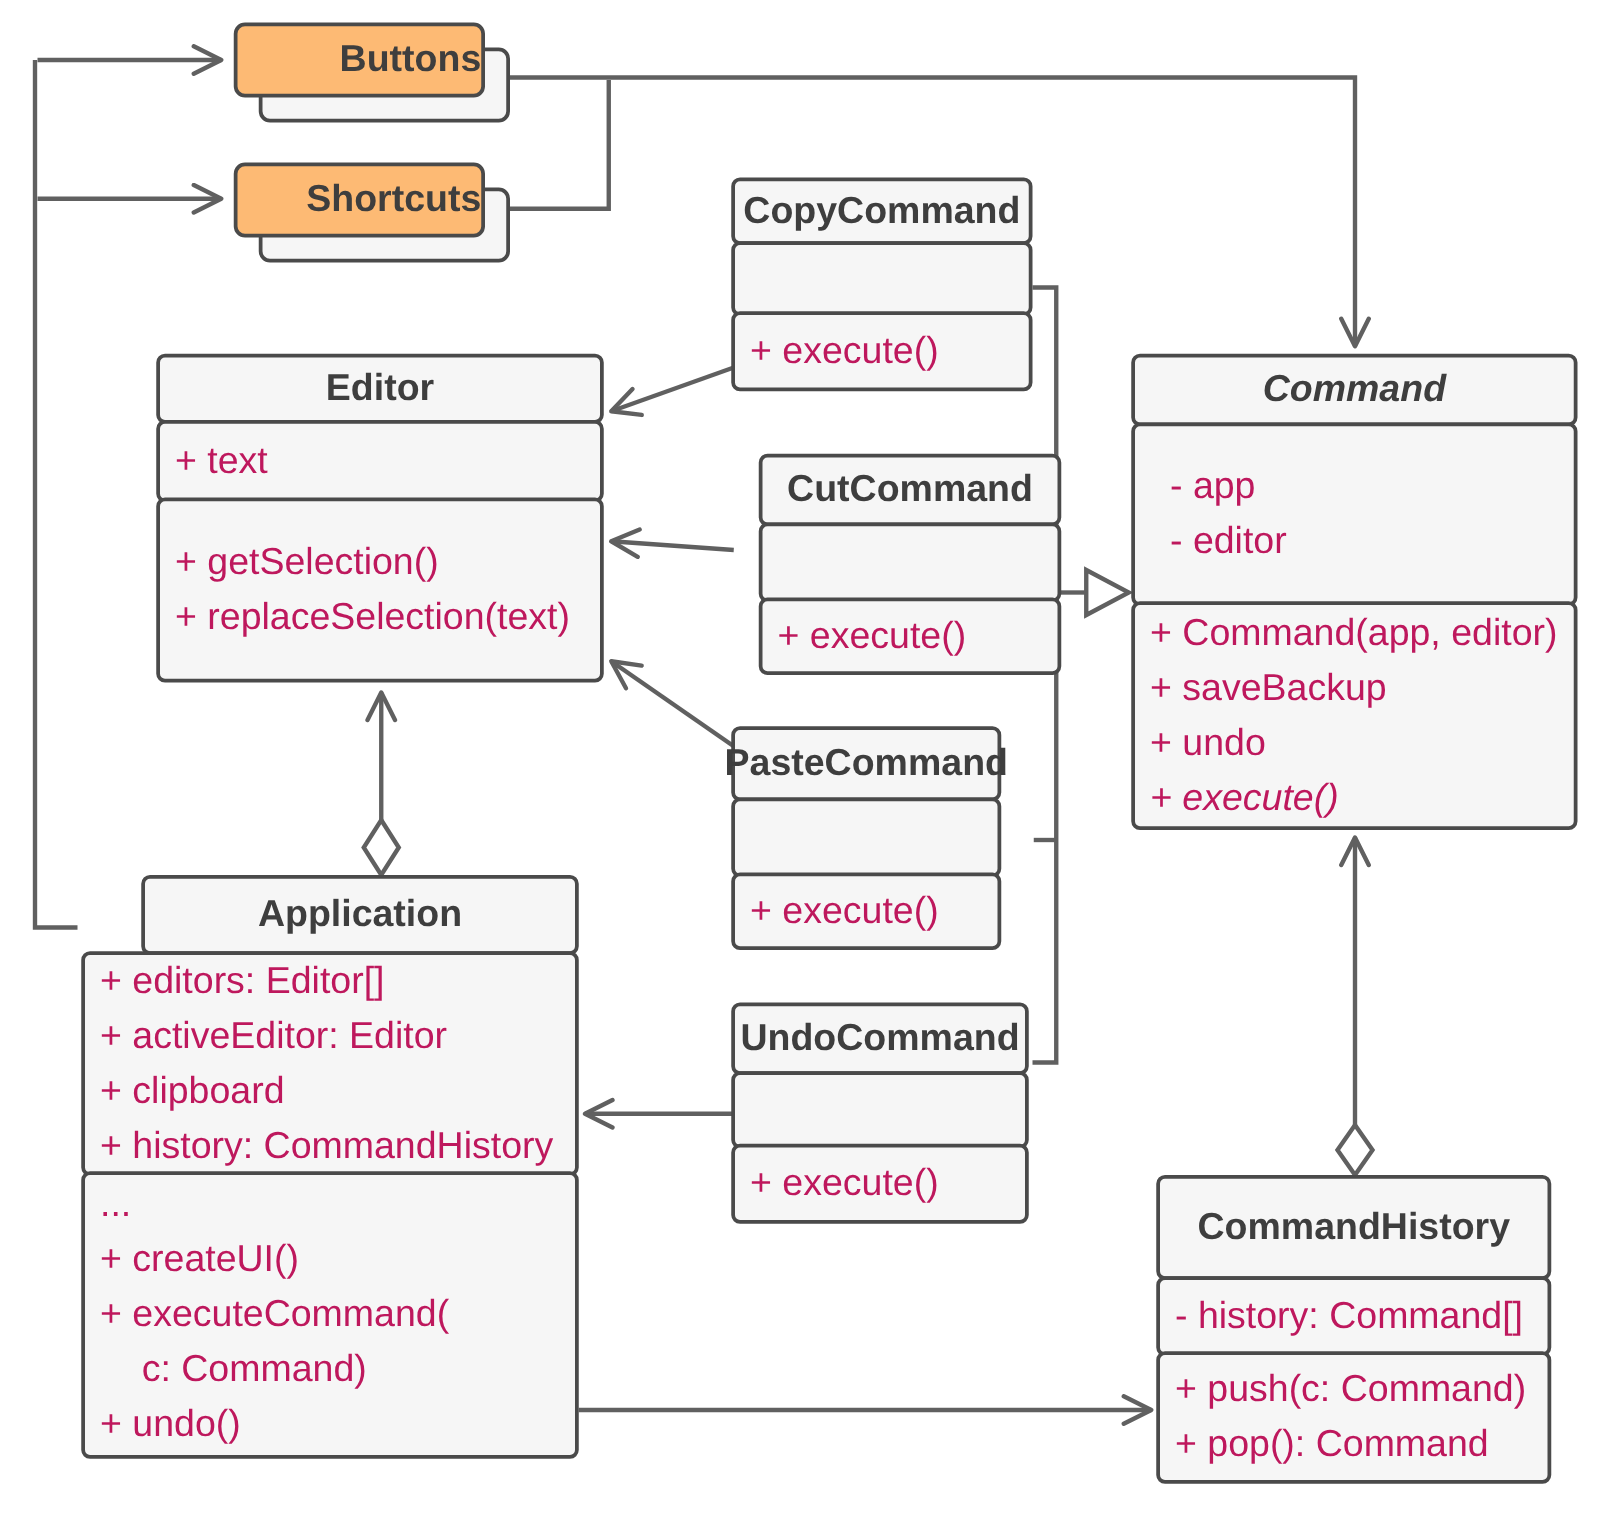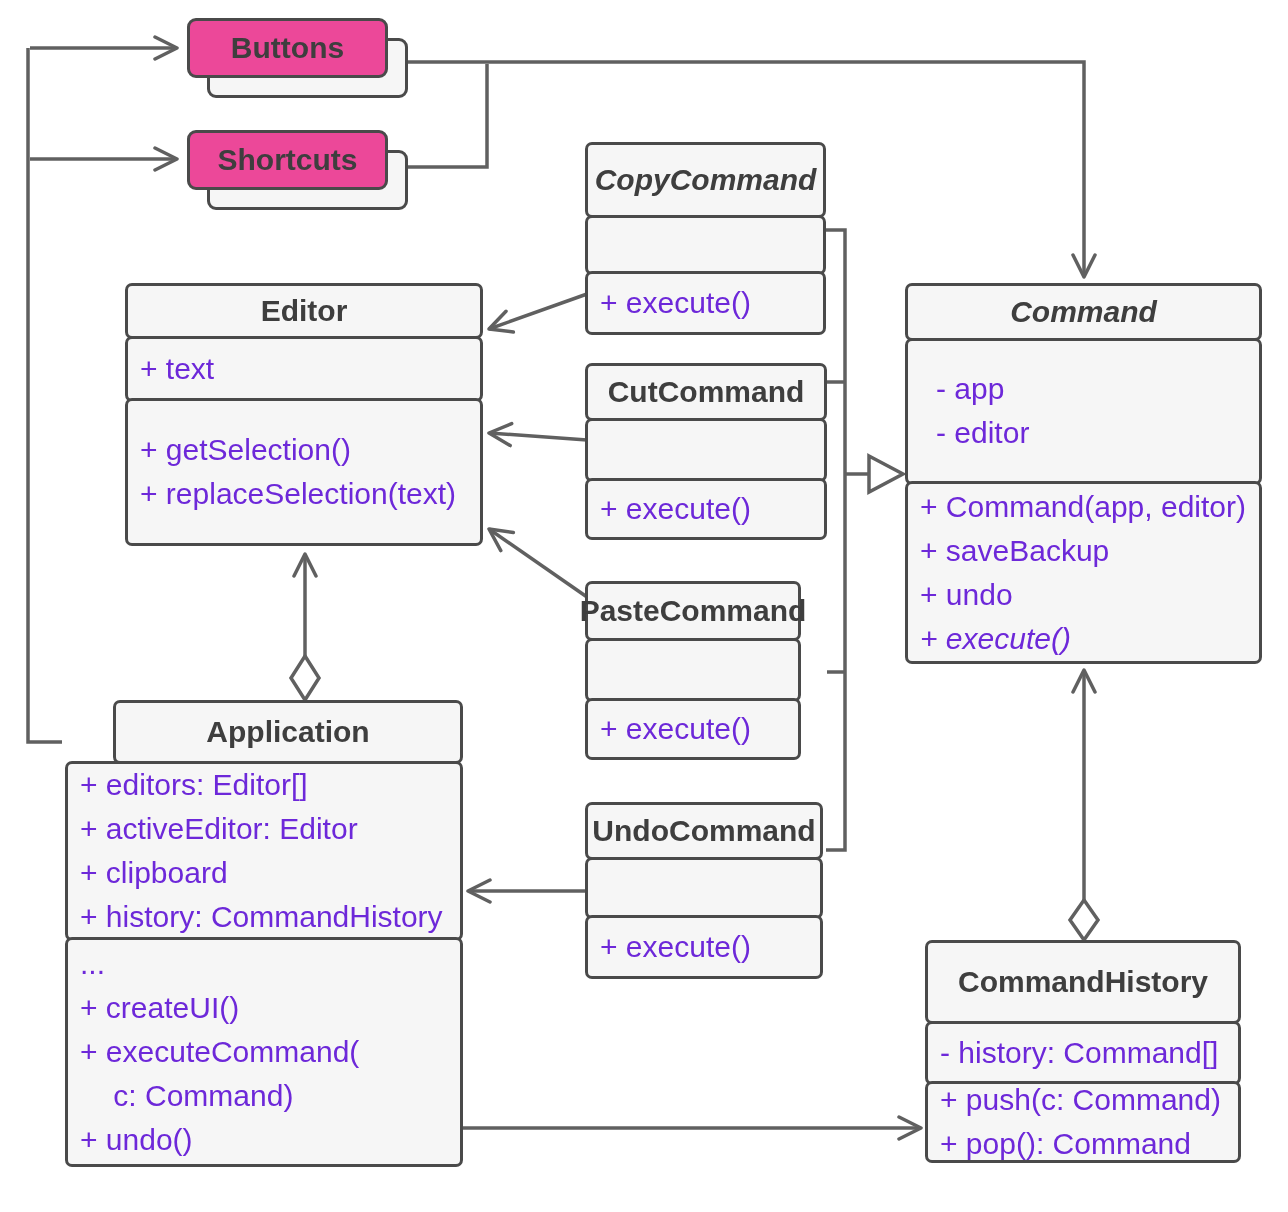--- a/index.html
+++ b/index.html
@@ -9,53 +9,53 @@
 
   svg.wires { position:absolute; left:0; top:0; z-index:0; }
 
   .uml { position:absolute; z-index:2; }
   .sec { background:#f6f6f6; border:3.5px solid #4a4a4a; border-radius:7px; }
   .sec + .sec { margin-top:-3.5px; }
   .title { display:flex; align-items:center; justify-content:center;
            font-weight:700; font-size:30px; color:#3e3e3e; letter-spacing:0; }
   .title.it { font-style:italic; }
   .members { display:flex; flex-direction:column; justify-content:center;
-             padding:0 12px; font-size:30px; color:#6d28d9; }
+             padding:0 12px; font-size:30px; color:#be185d; }
   .member { line-height:44px; white-space:pre; }
   .italic { font-style:italic; }
 
   .shadow-box { position:absolute; background:#f6f6f6; border:3.5px solid #4a4a4a;
                 border-radius:9px; z-index:1; }
-  .plain-box  { position:absolute; background:#ec4899; border:3.5px solid #4a4a4a;
+  .plain-box  { position:absolute; background:#fdba74; border:3.5px solid #4a4a4a;
                 border-radius:9px; z-index:2; display:flex; align-items:center;
-                justify-content:center; font-weight:700; font-size:30px; color:#3e3e3e; }
+                justify-content:flex-end; font-weight:700; font-size:30px; color:#3e3e3e; }
 
   
   #buttons-shadow   { left:207px; top:38px;  width:201px; height:60px; }
   #buttons-main     { left:187px; top:18px;  width:201px; height:60px; }
   #shortcuts-shadow { left:207px; top:150px; width:201px; height:60px; }
   #shortcuts-main   { left:187px; top:130px; width:201px; height:60px; }
 
   #copy-command  { left:585px; top:142px; width:241px; }
-  #copy-command  .s1{height:76px;font-style:italic;} #copy-command .s2{height:60px;} #copy-command .s3{height:64px;}
-  #cut-command   { left:585px; top:363px; width:242px; }
+  #copy-command  .s1{height:54px;} #copy-command .s2{height:60px;} #copy-command .s3{height:64px;}
+  #cut-command   { left:607px; top:363px; width:242px; }
   #cut-command   .s1{height:58px;} #cut-command .s2{height:64px;} #cut-command .s3{height:62px;}
   #paste-command { left:585px; top:581px; width:216px; }
   #paste-command .s1{height:60px;} #paste-command .s2{height:64px;} #paste-command .s3{height:62px;}
   #undo-command  { left:585px; top:802px; width:238px; }
   #undo-command  .s1{height:58px;} #undo-command .s2{height:62px;} #undo-command .s3{height:64px;}
 
   #editor  { left:125px; top:283px; width:358px; }
   #editor  .s1{height:56px;} #editor .s2{height:66px;} #editor .s3{height:148px;}
   #command { left:905px; top:283px; width:357px; }
   #command .s1{height:58px;} #command .s2{height:147px;padding-left:28px;} #command .s3{height:183px;}
   #application { left:65px; top:700px; width:398px; }
   #application .s1{height:64px;margin-left:48px;} #application .s2{height:180px;} #application .s3{height:230px;}
   #command-history { left:925px; top:940px; width:316px; }
-  #command-history .s1{height:84px;} #command-history .s2{height:64px;} #command-history .s3{height:82px;padding-left:12px;}
+  #command-history .s1{height:84px;} #command-history .s2{height:64px;} #command-history .s3{height:106px;padding-left:12px;}
 </style>
 </head>
 <body>
 
 <div class="stage">
 
   <svg class="wires" width="1288" height="1212" viewBox="0 0 1288 1212">
     <defs>
       <marker id="arrowOpen" markerUnits="userSpaceOnUse" markerWidth="30" markerHeight="28" refX="24" refY="13" orient="auto">
         <path d="M2,2 L24,13 L2,24" fill="none" stroke="#606060" stroke-width="3.5" stroke-linecap="round" stroke-linejoin="round"></path>

